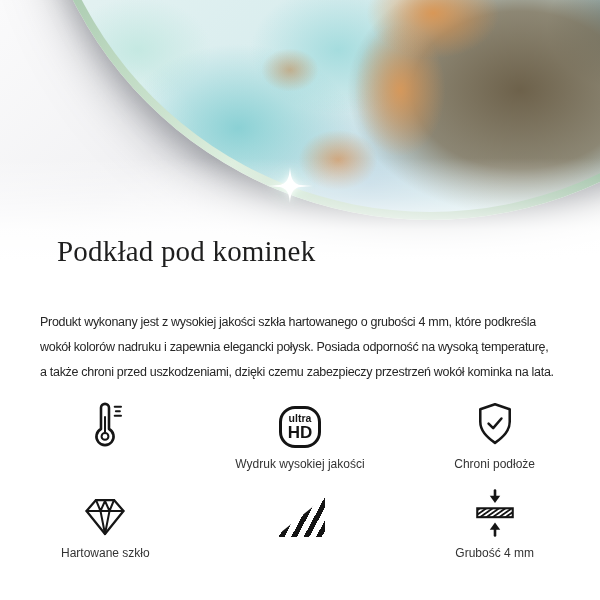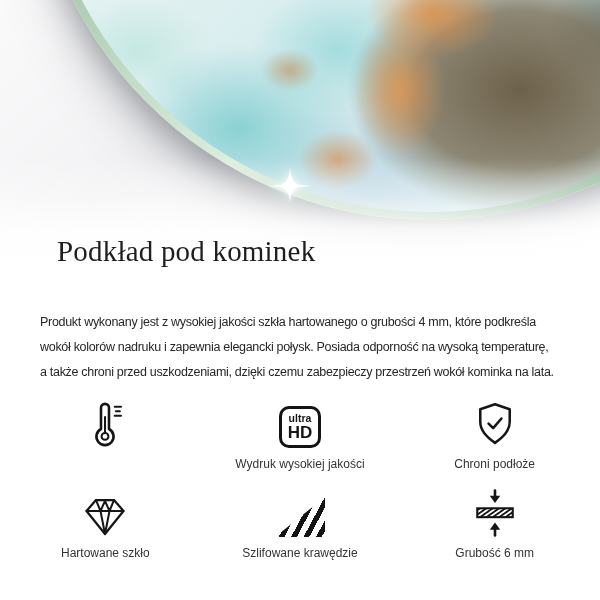--- a/index.html
+++ b/index.html
@@ -61,21 +61,21 @@
   }
   .desc div{white-space:nowrap;}
 
   
   .features{position:absolute;left:8px;top:400px;width:584px;display:flex;flex-wrap:wrap;}
   .feature{width:33.333%;display:flex;flex-direction:column;align-items:center;margin-bottom:18px;}
   .icon-box{height:48px;display:flex;align-items:flex-end;justify-content:center;}
   .feature-label{margin-top:9px;font-size:12px;color:#333333;}
   .icon-stroke{stroke:#161616;fill:none;stroke-linecap:round;stroke-linejoin:round;}
   .uhd{
-    width:42px;height:42px;border:3px solid #141414;border-radius:10px;
+    width:42px;height:42px;border:3px solid #141414;border-radius:16px;
     display:flex;flex-direction:column;align-items:center;justify-content:center;
     color:#141414;box-sizing:border-box;
   }
   .uhd-top{font-size:10.5px;font-weight:700;line-height:11px;}
   .uhd-bottom{font-size:17px;font-weight:800;line-height:17px;}
   .stripes{
     width:50px;height:40px;
     background:repeating-linear-gradient(118deg,#141414 0 5px, rgba(0,0,0,0) 5px 11px);
     clip-path:polygon(0% 100%,100% 100%,100% 0%);
   }
@@ -154,35 +154,34 @@
           <path class="icon-stroke" stroke-width="4" d="M39 32 L48 78 L57 32"></path>
         </svg>
       </div>
       <div class="feature-label">Hartowane szkło</div>
     </div>
 
     <div class="feature">
       <div class="icon-box">
         <div class="stripes"></div>
       </div>
-      <div class="feature-label">Szlifowane krawędzie</div>
     </div>
 
     <div class="feature">
       <div class="icon-box">
         <svg width="42" height="48" viewBox="0 0 80 92">
           <defs>
             <pattern id="hatch" patternUnits="userSpaceOnUse" width="7" height="7" patternTransform="rotate(55)">
               <rect width="3.5" height="7" fill="#141414"></rect>
             </pattern>
           </defs>
           <line class="icon-stroke" stroke-width="5" x1="40" y1="3" x2="40" y2="14"></line>
           <path d="M30 13 H50 L40 27 Z" fill="#141414"></path>
           <rect x="6" y="37" width="68" height="17" fill="url(#hatch)" stroke="#141414" stroke-width="4"></rect>
           <path d="M30 78 H50 L40 64 Z" fill="#141414"></path>
           <line class="icon-stroke" stroke-width="5" x1="40" y1="77" x2="40" y2="89"></line>
         </svg>
       </div>
-      <div class="feature-label">Grubość 6 mm</div>
+      <div class="feature-label">Grubość 4 mm</div>
     </div>
 
   </div>
 </div>
 
 </body></html>

